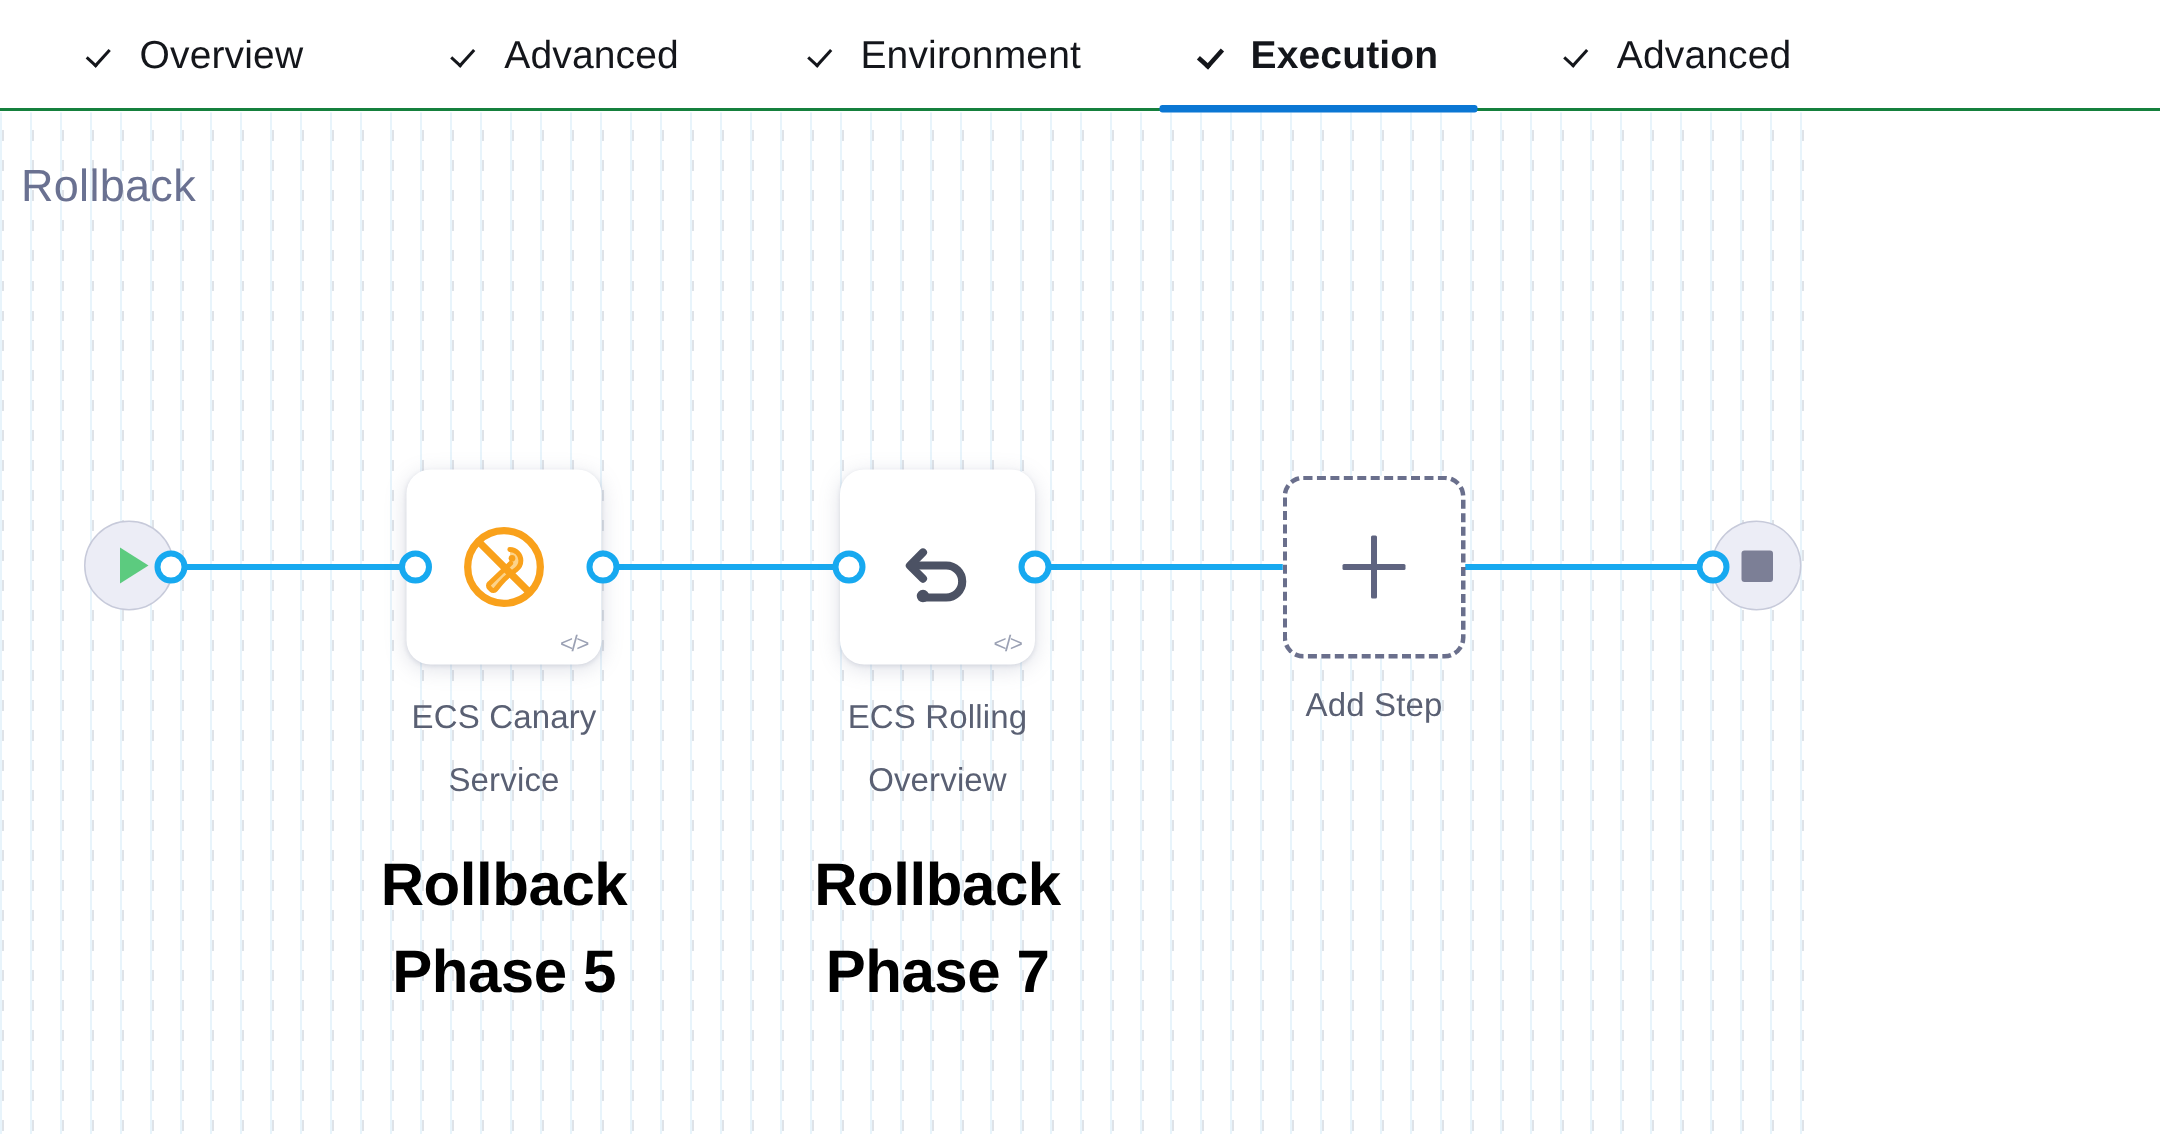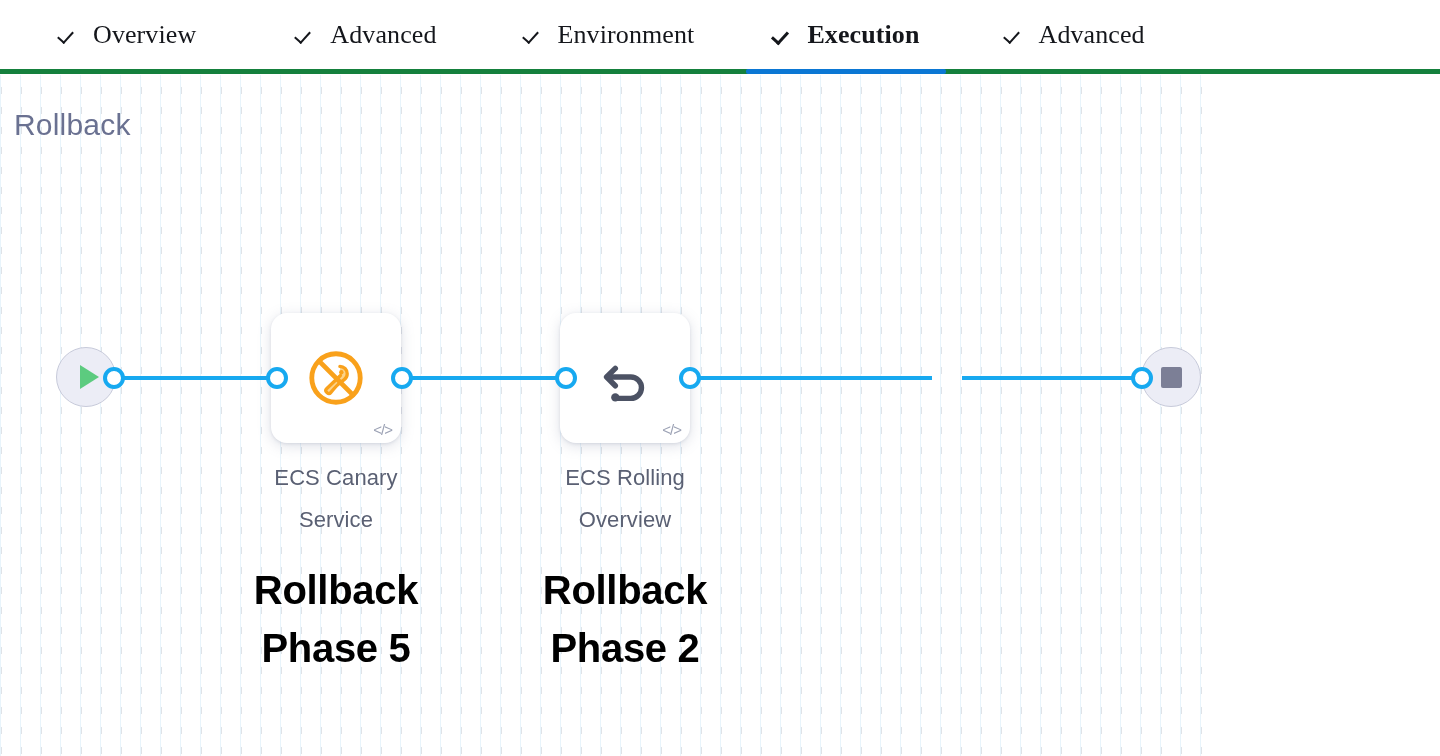--- a/index.html
+++ b/index.html
@@ -19,25 +19,24 @@
     background: #ffffff;
   }
 
   
   .tabbar {
     position: absolute;
     left: 0; top: 0;
     width: 1440px;
     height: 74px;
     background: #ffffff;
-    border-bottom: 5px solid #15803d;
+    border-bottom: 2px solid #15803d;
     display: flex;
     align-items: center;
     z-index: 30;
-    font-family: Liberation Serif, serif;
   }
 
   .tab {
     position: relative;
     height: 74px;
     display: flex;
     align-items: center;
     justify-content: center;
     gap: 13px;
     padding: 0 26px;
@@ -398,21 +397,28 @@
                 <path d="M22 22 L13 31 L22 40" fill="none" stroke="#4c5264" stroke-width="5.6" stroke-linecap="round" stroke-linejoin="round"></path>
                 <path d="M14 31 H38 a11 11 0 0 1 0 22 H24" fill="none" stroke="#4c5264" stroke-width="5.6" stroke-linecap="round"></path>
                 <circle cx="22" cy="52" r="4.3" fill="#4c5264"></circle>
               </svg>
             </div>
             <span class="codeglyph">&lt;/&gt;</span>
           </div>
           <div class="step-label">ECS Rolling Overview</div>
           <div class="phase-note">
             <div>Rollback</div>
-            <div>Phase 2</div>
+            <div>Phase 7</div>
           </div>
         </div>
 
+        <div class="step step-3">
+          <div class="card add">
+            <span class="plus-v"></span>
+            <span class="plus-h"></span>
+          </div>
+          <div class="step-label addlbl">Add Step</div>
+        </div>
 
       </div>
     </div>
   </div>
 </div>
 
 </body></html>

